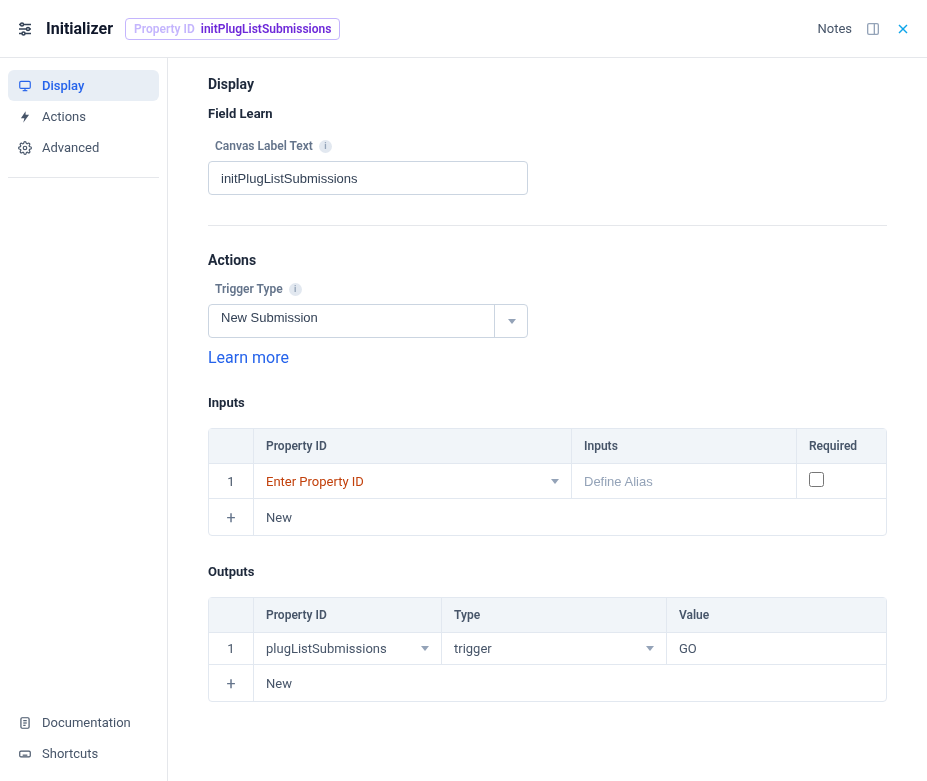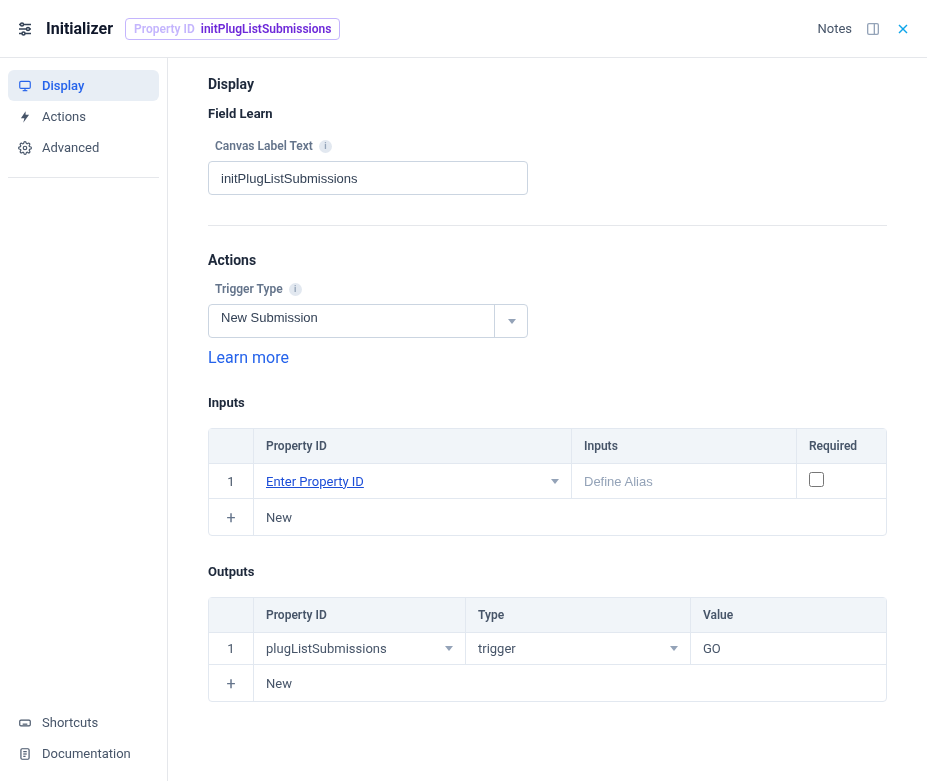--- a/index.html
+++ b/index.html
@@ -37,21 +37,21 @@
 .learn-more { display: inline-block; margin-top: 10px; color: #2563eb; font-size: 16px; text-decoration: none; cursor: pointer; }
 .tbl { width: 100%; max-width: 706px; border: 1px solid #e2e8f0; border-radius: 4px; border-collapse: separate; border-spacing: 0; font-size: 13px; }
 .tbl th { background: #f1f5f9; color: #475569; font-weight: 600; text-align: left; padding: 10px 12px; border-bottom: 1px solid #e2e8f0; font-size: 12px; }
 .tbl td { padding: 8px 12px; border-bottom: 1px solid #e2e8f0; color: #475569; }
 .tbl th + th, .tbl td + td { border-left: 1px solid #e2e8f0; }
 .tbl tr:last-child td { border-bottom: none; }
 .col-num { width: 32px; text-align: center; color: #64748b; }
 .cell-input { border: none; width: 100%; font-size: 13px; color: #334155; background: transparent; }
 .cell-input::placeholder { color: #94a3b8; }
 .cell-select { display: flex; align-items: center; justify-content: space-between; cursor: pointer; }
-.cell-select .placeholder { color: #1d4ed8; text-decoration: underline; }
+.cell-select .placeholder { color: #c2410c; }
 .plus-cell { width: 32px; text-align: center; }
 .plus-btn { width: 20px; height: 20px; display: inline-flex; align-items: center; justify-content: center; color: #64748b; cursor: pointer; font-size: 16px; }
 .chk { width: 15px; height: 15px; cursor: pointer; }
 .section-gap { margin-top: 28px; }
 </style>
 </head>
 <body>
 
 <div class="header">
   <div class="header-left">
@@ -107,36 +107,36 @@
             <path d="M19.4 15a1.65 1.65 0 0 0 .33 1.82l.06.06a2 2 0 1 1-2.83 2.83l-.06-.06a1.65 1.65 0 0 0-1.82-.33 1.65 1.65 0 0 0-1 1.51V21a2 2 0 1 1-4 0v-.09a1.65 1.65 0 0 0-1-1.51 1.65 1.65 0 0 0-1.82.33l-.06.06a2 2 0 1 1-2.83-2.83l.06-.06a1.65 1.65 0 0 0 .33-1.82 1.65 1.65 0 0 0-1.51-1H3a2 2 0 1 1 0-4h.09a1.65 1.65 0 0 0 1.51-1 1.65 1.65 0 0 0-.33-1.82l-.06-.06a2 2 0 1 1 2.83-2.83l.06.06a1.65 1.65 0 0 0 1.82.33h0a1.65 1.65 0 0 0 1-1.51V3a2 2 0 1 1 4 0v.09a1.65 1.65 0 0 0 1 1.51h0a1.65 1.65 0 0 0 1.82-.33l.06-.06a2 2 0 1 1 2.83 2.83l-.06.06a1.65 1.65 0 0 0-.33 1.82v0a1.65 1.65 0 0 0 1.51 1H21a2 2 0 1 1 0 4h-.09a1.65 1.65 0 0 0-1.51 1z"></path>
           </svg>
         <span>Advanced</span>
       </div>
     </div>
     <div>
     </div>
     <div class="sidebar-footer">
       <div class="side-item">
         <svg class="si-icon" viewBox="0 0 24 24" fill="none" stroke="currentColor" stroke-width="2">
+            <rect x="5" y="3" width="14" height="18" rx="2"></rect>
+            <line x1="9" y1="8" x2="15" y2="8"></line>
+            <line x1="9" y1="12" x2="15" y2="12"></line>
+            <line x1="9" y1="16" x2="13" y2="16"></line>
+          </svg>
+        <span>Documentation</span>
+      </div>
+      <div class="side-item">
+        <svg class="si-icon" viewBox="0 0 24 24" fill="none" stroke="currentColor" stroke-width="2">
             <rect x="3" y="7" width="18" height="10" rx="2"></rect>
             <line x1="7" y1="11" x2="7" y2="11"></line>
             <line x1="11" y1="11" x2="11" y2="11"></line>
             <line x1="15" y1="11" x2="15" y2="11"></line>
             <line x1="8" y1="14" x2="16" y2="14"></line>
           </svg>
         <span>Shortcuts</span>
-      </div>
-      <div class="side-item">
-        <svg class="si-icon" viewBox="0 0 24 24" fill="none" stroke="currentColor" stroke-width="2">
-            <rect x="5" y="3" width="14" height="18" rx="2"></rect>
-            <line x1="9" y1="8" x2="15" y2="8"></line>
-            <line x1="9" y1="12" x2="15" y2="12"></line>
-            <line x1="9" y1="16" x2="13" y2="16"></line>
-          </svg>
-        <span>Documentation</span>
       </div>
     </div>
   </div>
 
   <div class="main">
     <div class="sec-h1">Display</div>
     <div class="sec-h2">Field Learn</div>
     <div class="field-label">
       <span>Canvas Label Text</span>
       <span class="info-dot">i</span>
@@ -194,21 +194,21 @@
       </tbody>
     </table>
 
     <div class="sec-h2 section-gap">Outputs</div>
     <table class="tbl">
       <thead>
         <tr>
           <th class="col-num"></th>
           <th>Property ID</th>
           <th style="width:225px">Type</th>
-          <th style="width:196px">Value</th>
+          <th style="width:220px">Value</th>
         </tr>
       </thead>
       <tbody>
         <tr>
           <td class="col-num">1</td>
           <td>
             <div class="cell-select">
               <span>plugListSubmissions</span>
               <div class="caret"></div>
             </div>

